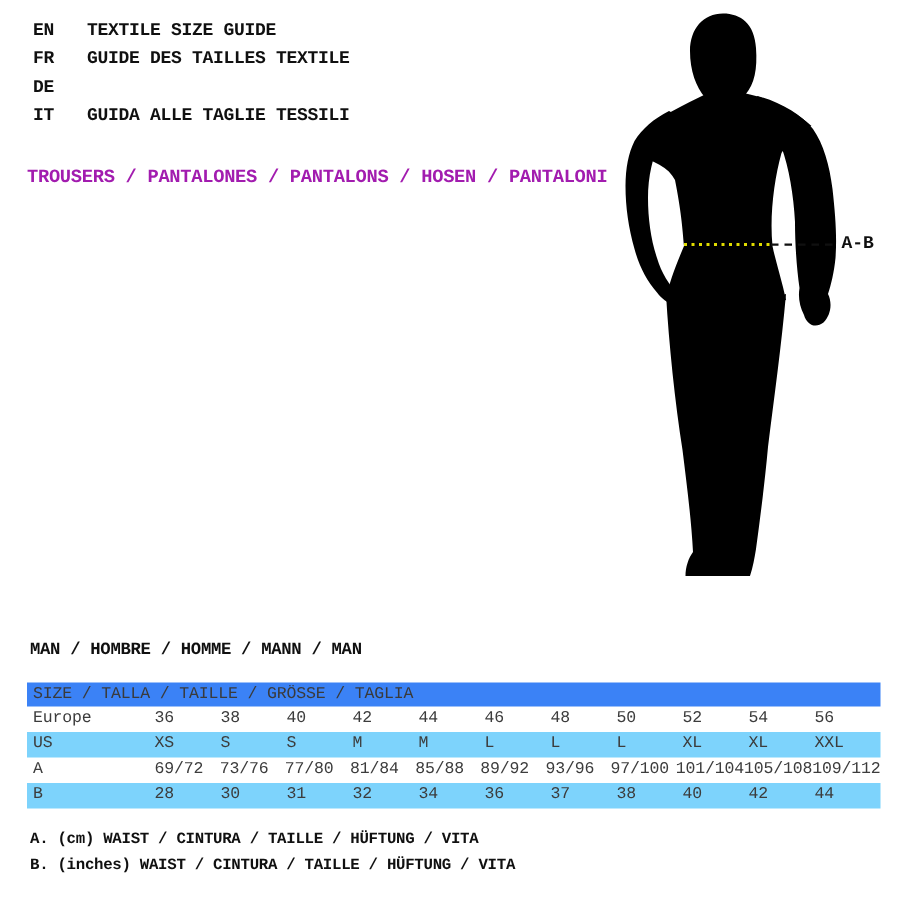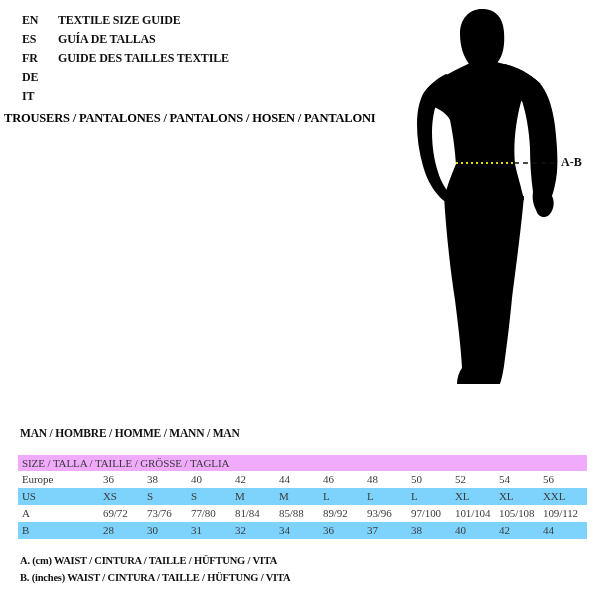--- a/index.html
+++ b/index.html
@@ -1,36 +1,36 @@
 <!DOCTYPE html>
 <html><head>
 <meta charset="utf-8">
 <style>
   html,body { margin:0; padding:0; background:#ffffff; }
   .canvas {
     position:relative;
     width:600px; height:600px;
     background:#ffffff;
-    font-family:Liberation Serif, serif;
+    font-family:Liberation Mono, monospace;
     overflow:hidden;
     border-radius:23px;
   }
 
   
   .lang-block { position:absolute; left:22px; top:11px; }
   .lang-row { display:flex; height:19px; line-height:19px; }
   .lang-code, .lang-label {
     font-size:12px; font-weight:bold; color:#101010; letter-spacing:-0.2px;
     white-space:nowrap;
   }
   .lang-code { width:36px; }
 
   .garment-heading {
-    position:absolute; left:4px; top:111px;
-    font-size:12.5px; font-weight:bold; color:#000000; letter-spacing:-0.2px;
+    position:absolute; left:18px; top:111px;
+    font-size:12.5px; font-weight:bold; color:#a21caf; letter-spacing:-0.2px;
     white-space:nowrap;
   }
 
   .gender-heading {
     position:absolute; left:20px; top:427px;
     font-size:11.5px; font-weight:bold; color:#101010; letter-spacing:-0.2px;
     white-space:nowrap;
   }
 
   
@@ -40,21 +40,21 @@
     font-size:12px; font-weight:bold; color:#101010;
   }
 
   
   .size-table {
     position:absolute; left:18px; top:455px; width:569px;
     font-size:11px; color:#3c3c3c; letter-spacing:-0.1px;
   }
   .size-table-header {
     height:16px; line-height:16px;
-    background:#f0abfc; padding-left:4px;
+    background:#3b82f6; padding-left:4px;
     color:#3a3a3a; white-space:nowrap;
   }
   .size-row { display:flex; height:17px; line-height:17px; }
   .size-row.alt { background:#7dd3fc; }
   .size-row-label { width:81px; padding-left:4px; }
   .size-cell { flex:1; }
 
   
   .notes { position:absolute; left:20px; top:552px; }
   .note-line {
@@ -67,32 +67,29 @@
 <body>
 
 <div class="canvas">
 
   <div class="lang-block">
     <div class="lang-row">
       <span class="lang-code">EN</span>
       <span class="lang-label">TEXTILE SIZE GUIDE</span>
     </div>
     <div class="lang-row">
-      <span class="lang-code">ES</span>
-      <span class="lang-label">GUÍA DE TALLAS</span>
-    </div>
-    <div class="lang-row">
       <span class="lang-code">FR</span>
       <span class="lang-label">GUIDE DES TAILLES TEXTILE</span>
     </div>
     <div class="lang-row">
       <span class="lang-code">DE</span>
     </div>
     <div class="lang-row">
       <span class="lang-code">IT</span>
+      <span class="lang-label">GUIDA ALLE TAGLIE TESSILI</span>
     </div>
   </div>
 
   <div class="garment-heading">TROUSERS / PANTALONES / PANTALONS / HOSEN / PANTALONI</div>
 
   <svg class="figure-svg" width="600" height="600" viewBox="0 0 600 600" aria-hidden="true">
     <g fill="#000000">
 
       <path d="M482 9 C469 9 460 19 460 34 C460 47 464 58 470 65 L470 75 C480 80 488 80 497 74 L497 63 C503 56 505 46 504 32 C503 16 494 9 482 9 Z"></path>
 

